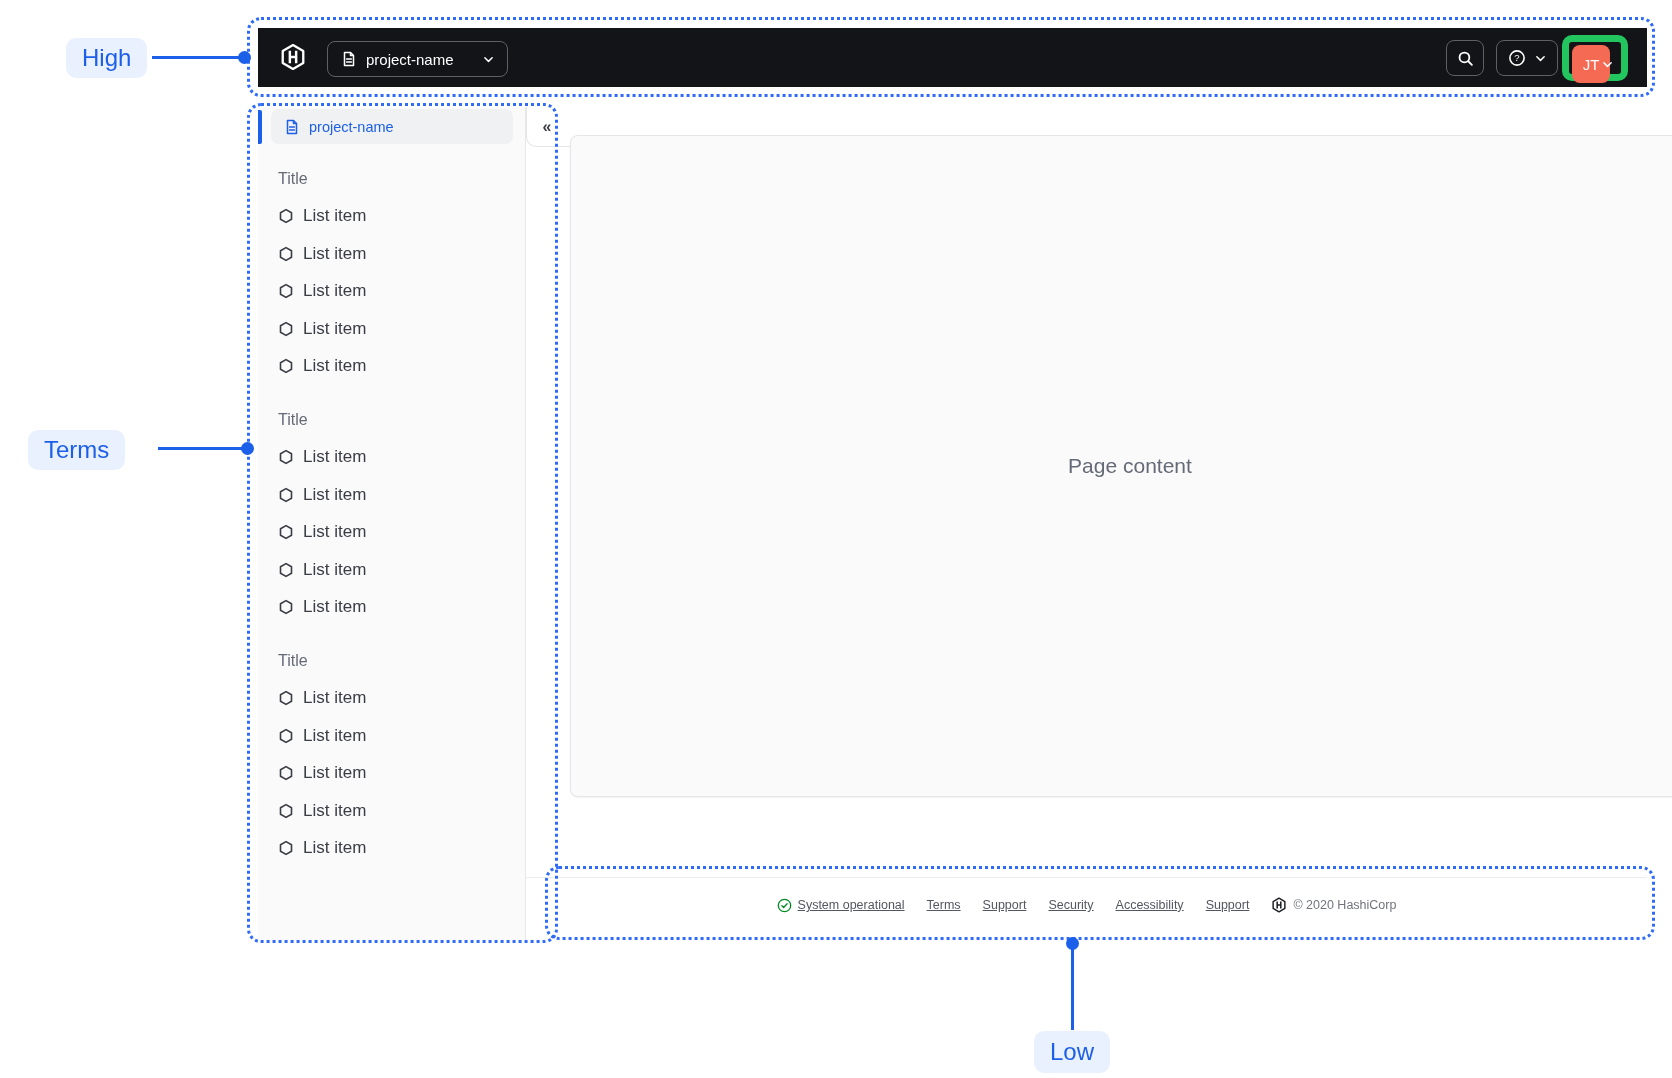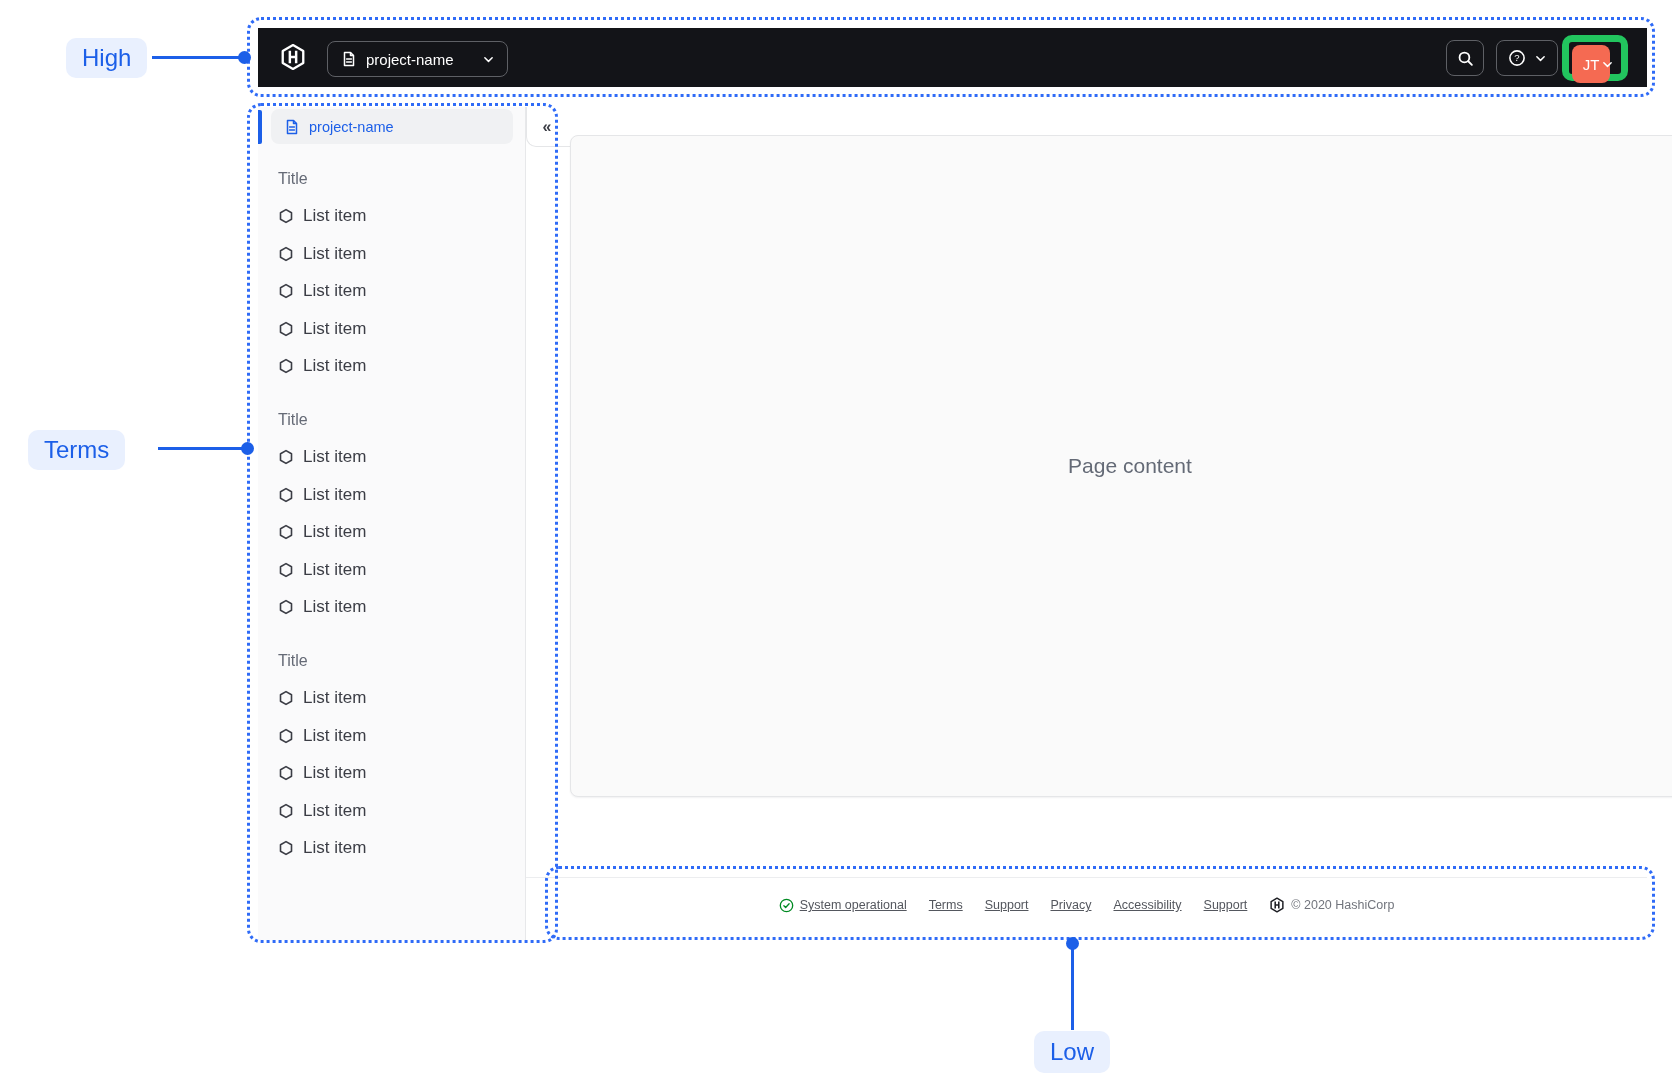--- a/index.html
+++ b/index.html
@@ -300,21 +300,21 @@
       <span style="display:flex;">
         <svg viewBox="0 0 16 16" width="15" height="15">
           <circle cx="8" cy="8" r="6.6" fill="none" stroke="#008A22" stroke-width="1.4"></circle>
           <path d="M5.2 8.2l1.9 1.9 3.7-4" fill="none" stroke="#008A22" stroke-width="1.4" stroke-linecap="round" stroke-linejoin="round"></path>
         </svg>
       </span>
       <span>System operational</span>
     </a>
     <a class="f-link">Terms</a>
     <a class="f-link">Support</a>
-    <a class="f-link">Privacy</a>
+    <a class="f-link">Security</a>
     <a class="f-link">Accessibility</a>
     <a class="f-link">Support</a>
     <span class="f-copy">
       <span style="display:flex;">
         <svg viewBox="0 0 24 24" width="16" height="16">
           <path d="M12 1.8 20.8 6.9v10.2L12 22.2 3.2 17.1V6.9Z" fill="none" stroke="#1d1e23" stroke-width="2.2" stroke-linejoin="round"></path>
           <path d="M9.3 6.6v10.8M14.7 6.6v10.8M9.3 12h5.4" fill="none" stroke="#1d1e23" stroke-width="2.3"></path>
         </svg>
       </span>
       <span>© 2020 HashiCorp</span>

